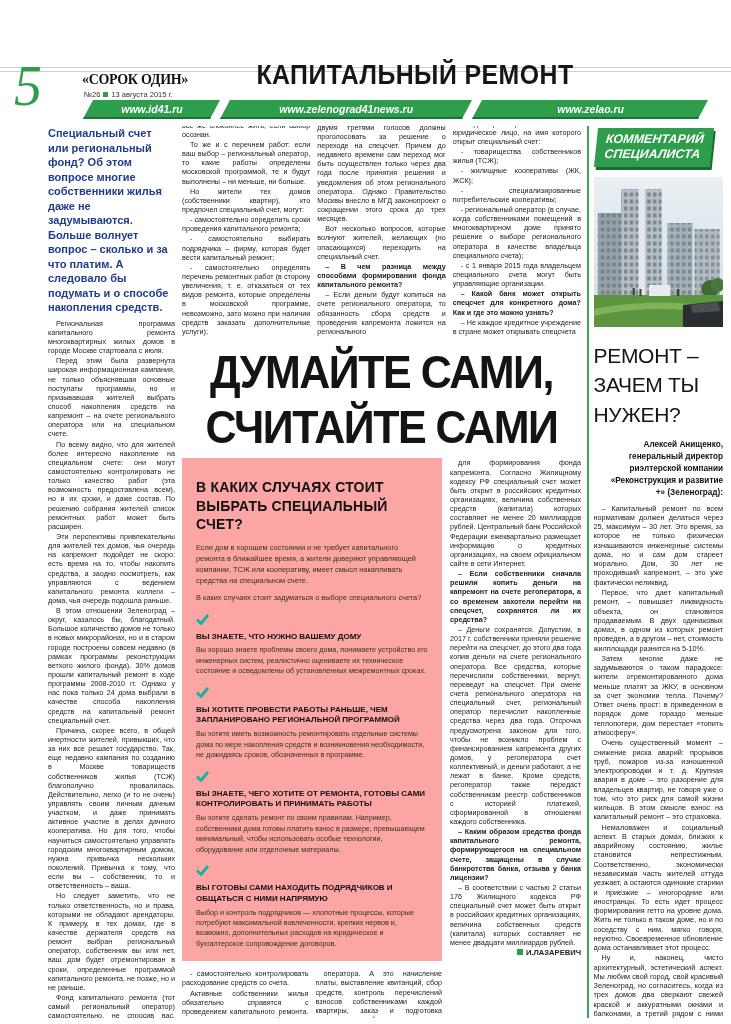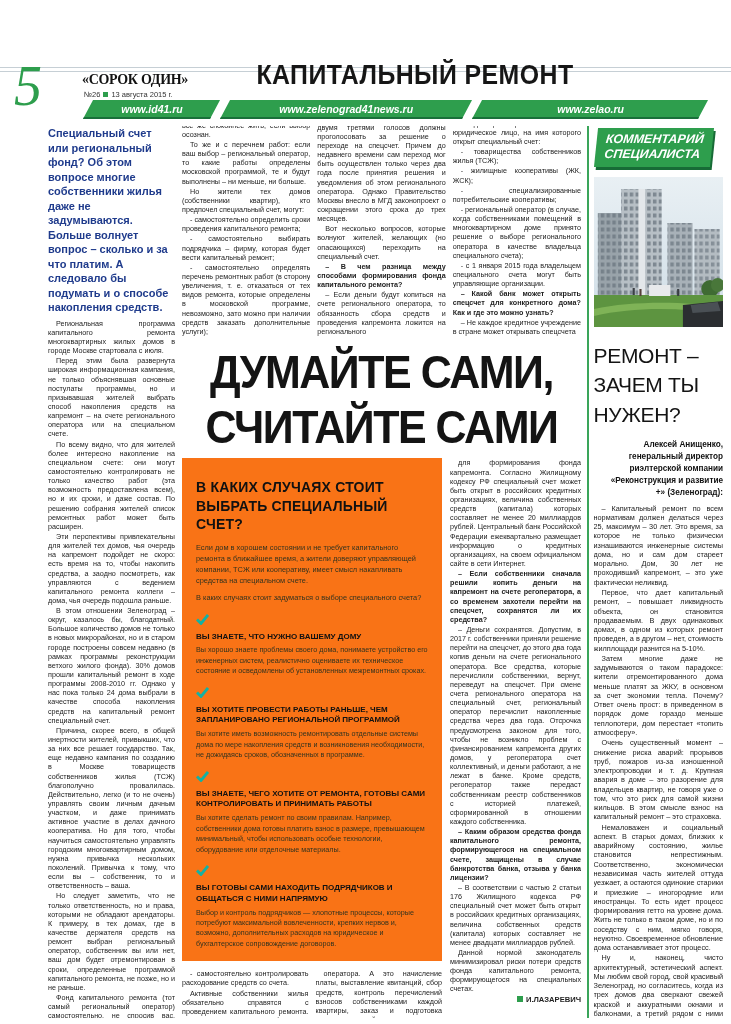--- a/index.html
+++ b/index.html
@@ -40,21 +40,21 @@
   .sidebar{flex:1;overflow:hidden;}
   
   .txt p{margin:0 0 1px;font-size:7.2px;line-height:1.27;text-align:justify;
          text-indent:8px;color:#222;}
   .txt p.lead{color:#1f3b8c;font-weight:bold;font-size:11px;line-height:1.32;
               text-indent:0;text-align:left;margin-bottom:4px;}
   .txt p.q{font-weight:bold;}
   .txt p.byline{text-align:right;font-weight:bold;text-indent:0;font-size:7.6px;}
   .bsq{display:inline-block;width:6px;height:6px;background:#2e9e4d;margin-right:3px;}
   
-  .ybox{background:#f97316;padding:20px 14px 12px;}
+  .ybox{background:#fca5a5;padding:20px 14px 12px;}
   .yb-title{font-size:14px;font-weight:bold;line-height:1.3;color:#111;margin:0 0 9px;
             letter-spacing:.2px;}
   .ybox .intro{font-size:7.4px;line-height:1.5;color:#33331f;margin:0 0 6px;text-align:left;}
   .check-item{display:flex;gap:7px;margin-top:9px;flex-direction:column;}
   .check-item svg{flex:none;width:13px;height:11px;margin-top:1px;}
   .check-item h4{margin:0 0 3px;font-size:8px;font-weight:bold;line-height:1.35;color:#111;}
   .check-item p{margin:0;font-size:7.2px;line-height:1.45;color:#33331f;text-align:left;}
   
   .badge{display:inline-block;background:#2e9e4d;color:#fff;font-weight:bold;font-style:italic;
          font-size:12.5px;line-height:1.2;padding:4px 9px 5px;white-space:pre-line;
@@ -188,21 +188,20 @@
                 <p class="n">оператора. А это начисление платы, выставление квитанций, сбор средств, контроль перечислений взносов собственниками каждой квартиры, заказ и подготовка проектно-сметной документации, выбор подрядчиков по конкурсу, заключение с ними договоров, уведомление собственников за шесть месяцев до начала капремонта и контроль самого капремонта.</p>
               </div>
           </div>
         </div>
         <div class="col4b txt">
             <p class="n">для формирования фонда капремонта. Согласно Жилищному кодексу РФ специальный счет может быть открыт в российских кредитных организациях, величина собственных средств (капитала) которых составляет не менее 20 миллиардов рублей. Центральный банк Российской Федерации ежеквартально размещает информацию о кредитных организациях, на своем официальном сайте в сети Интернет.</p>
             <p class="q">– Если собственники сначала решили копить деньги на капремонт на счете регоператора, а со временем захотели перейти на спецсчет, сохранятся ли их средства?</p>
             <p class="n">– Деньги сохранятся. Допустим, в 2017 г. собственники приняли решение перейти на спецсчет, до этого два года копив деньги на счете регионального оператора. Все средства, которые перечислили собственники, вернут, переведут на спецсчет. При смене счета регионального оператора на специальный счет, региональный оператор перечислит накопленные средства через два года. Отсрочка предусмотрена законом для того, чтобы не возникло проблем с финансированием капремонта других домов, у регоператора счет коллективный, и деньги работают, а не лежат в банке. Кроме средств, регоператор также передаст собственникам реестр собственников с историей платежей, сформированной в отношении каждого собственника.</p>
             <p class="q">– Каким образом средства фонда капитального ремонта, формирующегося на специальном счете, защищены в случае банкротства банка, отзыва у банка лицензии?</p>
             <p class="n">– В соответствии с частью 2 статьи 176 Жилищного кодекса РФ специальный счет может быть открыт в российских кредитных организациях, величина собственных средств (капитала) которых составляет не менее двадцати миллиардов рублей.</p>
-            <p class="n">Данной нормой законодатель минимизировал риски потери средств фонда капитального ремонта, формирующегося на специальных счетах.</p>
             <p class="byline"><span class="bsq"></span>И.ЛАЗАРЕВИЧ</p>
           </div>
       </div>
     </div>
 
     <div class="vrule"></div>
 
     <aside class="sidebar">
       <div class="badge">КОММЕНТАРИЙ
 СПЕЦИАЛИСТА</div>

